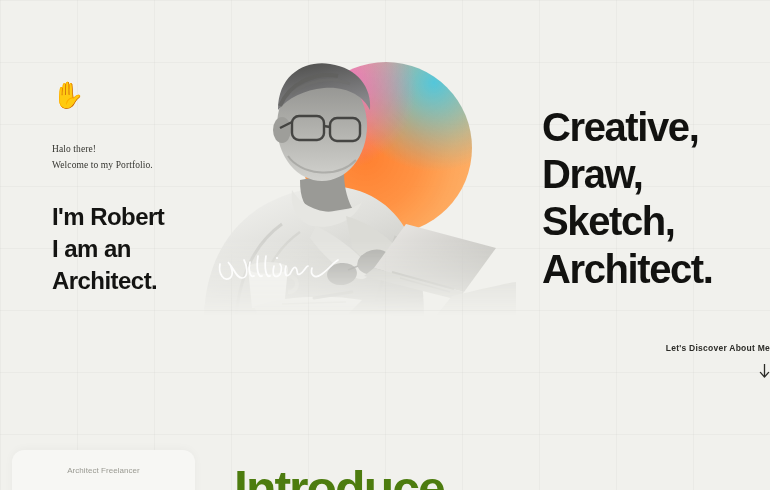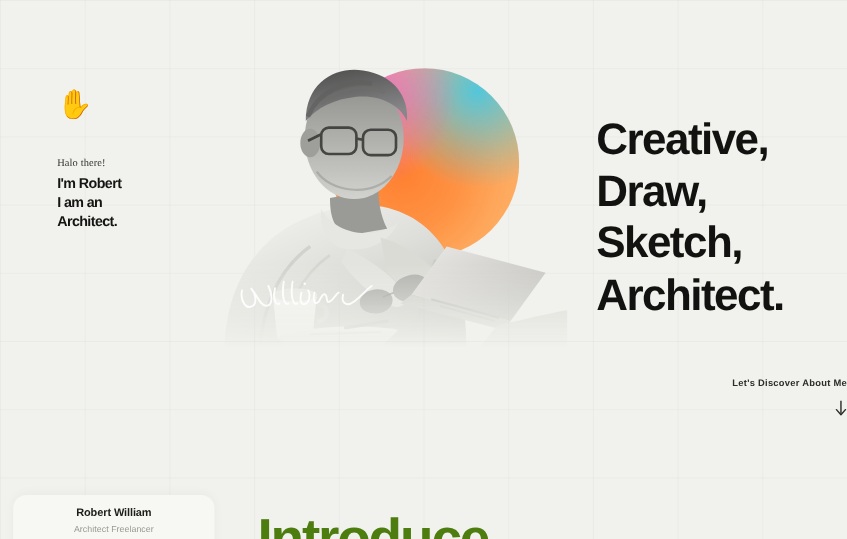--- a/index.html
+++ b/index.html
@@ -34,21 +34,22 @@
   #wave-icon{
     font-size:26px; line-height:1; display:block;
     filter:saturate(1.15);
   }
   #greeting-block{ margin-top:34px;font-family:Liberation Serif, serif; }
   .greet-line{
     font-size:9.5px; line-height:1.65; color:#34342F;
     letter-spacing:.1px; font-weight:400;
   }
   #name-heading{
-    font-size:13px; line-height:1.32; font-weight:700;
+    margin-top:28px;
+    font-size:24px; line-height:1.32; font-weight:700;
     letter-spacing:-.55px; color:#141412;
   }
   #name-heading span{ display:block; white-space:nowrap; }
 
   
   #visual{
     position:absolute; left:196px; top:48px; width:320px; height:268px;
     z-index:3;
   }
   #gradient-orb{
@@ -120,20 +121,21 @@
 <div id="grid-bg"></div>
 
 <section id="hero">
 
   <div id="intro-col">
 
     <span id="wave-icon">✋</span>
 
     <div id="greeting-block">
       <div class="greet-line">Halo there!</div>
+      <div class="greet-line">Welcome to my Portfolio.</div>
     </div>
 
     <h1 id="name-heading">
       <span>I'm Robert</span>
       <span>I am an</span>
       <span>Architect.</span>
     </h1>
   </div>
 
   <div id="visual">
@@ -258,18 +260,17 @@
         <path d="M5.5 0 L5.5 12" stroke="#2C2C28" stroke-width="1.3"></path>
         <path d="M1.4 8.4 L5.5 13 L9.6 8.4" fill="none" stroke="#2C2C28" stroke-width="1.3" stroke-linecap="round" stroke-linejoin="round"></path>
       </svg>
     </span>
   </div>
 </section>
 
 <section id="bottom">
 
   <div id="profile-card">
-    <div id="card-name">Robert William</div>
     <div id="card-role">Architect Freelancer</div>
   </div>
 
   <h2 id="introduce-heading">Introduce.</h2>
 </section>
 
 </body></html>

